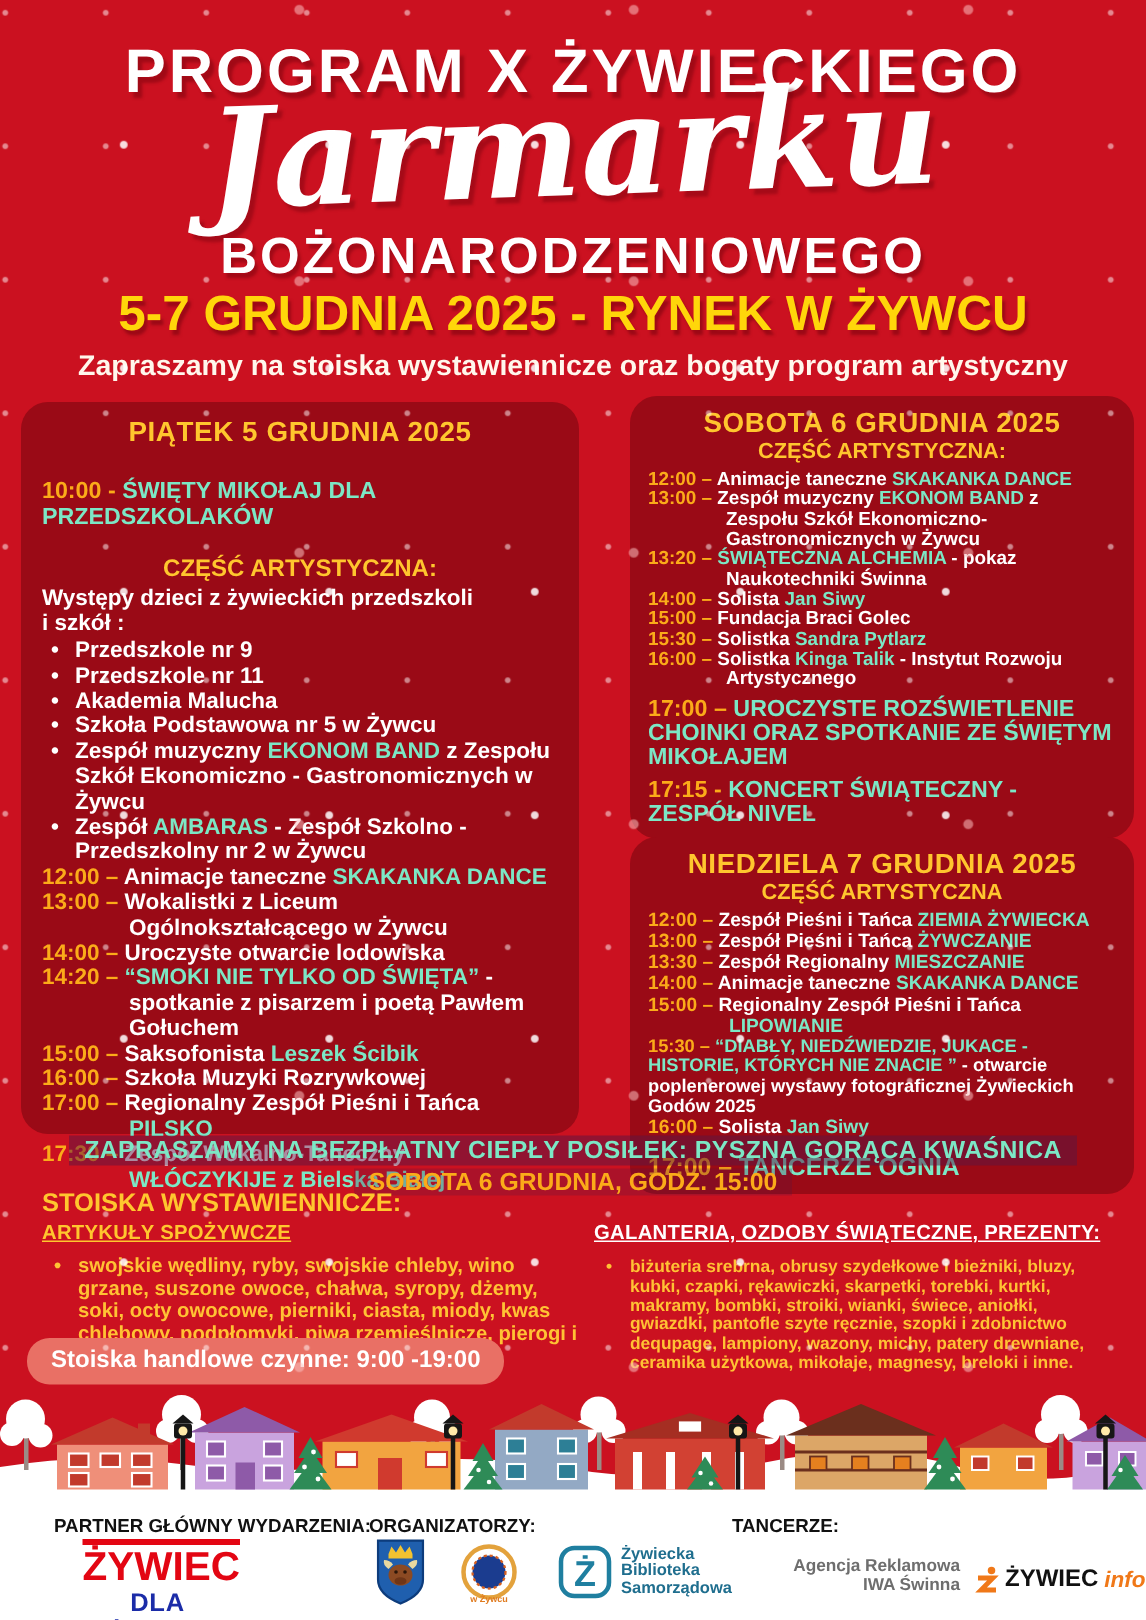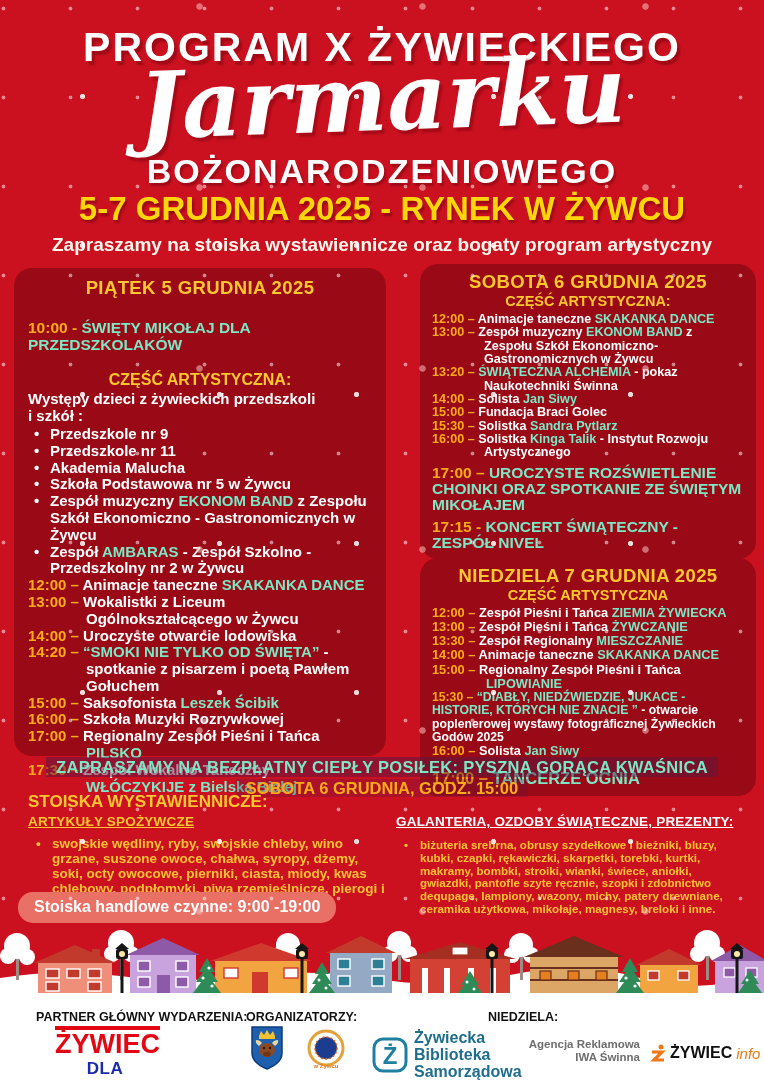--- a/index.html
+++ b/index.html
@@ -100,26 +100,26 @@
   .f-partner{ left:36px; top:4px;}
   .f-org{ left:246px; top:4px;}
   .f-partners{ left:488px; top:4px;}
   .zywiec-logo{ position:absolute; left:55px; top:20px; width:100px; text-align:center;}
   .zy1{ color:#E30613; font-size:27px; font-weight:800; letter-spacing:0; line-height:1;
         border-top:4px solid #E30613; display:inline-block; padding-top:1px;}
   .zy2{ color:#1B2CA8; font-size:17px; font-weight:800; margin-top:1px; letter-spacing:.5px;}
   .herb{ position:absolute; left:251px; top:20px;}
   .mck{ position:absolute; left:305px; top:23px;}
   .lib{ position:absolute; left:372px; top:24px; display:flex; align-items:center; gap:6px;}
-  .libtext{ white-space:pre-line; font-size:16px; font-weight:800; color:#1F6E8E; line-height:1.05;}
+  .libtext{ white-space:pre-line; font-size:11px; font-weight:800; color:#1F6E8E; line-height:1.05;}
   .agency{ position:absolute; left:520px; top:32px; width:120px; text-align:right;
            font-size:11.5px; font-weight:800; color:#6E6E6E; line-height:1.15;}
   .zinfo{ position:absolute; left:650px; top:38px; display:flex; align-items:center; gap:4px;}
   .zinfo-brand{ font-size:16px; font-weight:800; color:#111;}
-  .zinfo-suffix{ font-size:15px; font-weight:400; font-style:italic; color:#F07818;text-align:center;}
+  .zinfo-suffix{ font-size:15px; font-weight:700; font-style:italic; color:#F07818;text-align:center;}
 </style>
 </head>
 <body>
 
 <div class="poster">
   <div class="snow"></div>
 
   <header>
     <div class="t1">PROGRAM X ŻYWIECKIEGO</div>
     <div class="tscript">Jarmarku</div>
@@ -389,21 +389,21 @@
     <div class="lib">
       <svg width="36" height="36" viewBox="0 0 36 36">
         <rect x="2" y="2" width="32" height="32" rx="9" fill="#fff" stroke="#1F7FA0" stroke-width="3"></rect>
         <text x="18" y="27" text-anchor="middle" font-size="24" font-weight="bold" fill="#1F7FA0" font-family="Liberation Sans, sans-serif">Ż</text>
       </svg>
       <div class="libtext">Żywiecka
 Biblioteka
 Samorządowa</div>
     </div>
 
-    <div class="flabel f-partners">NIEDZIELA:</div>
+    <div class="flabel f-partners">TANCERZE:</div>
     <div class="agency">
       <div>Agencja Reklamowa</div>
       <div>IWA Świnna</div>
     </div>
 
     <div class="zinfo">
       <svg width="16" height="18" viewBox="0 0 16 18">
         <circle cx="11" cy="3" r="2.5" fill="#F07818"></circle>
         <path d="M2,8 L12,8 L4,16 L14,16" stroke="#F07818" stroke-width="3.2" fill="none"></path>
       </svg>

